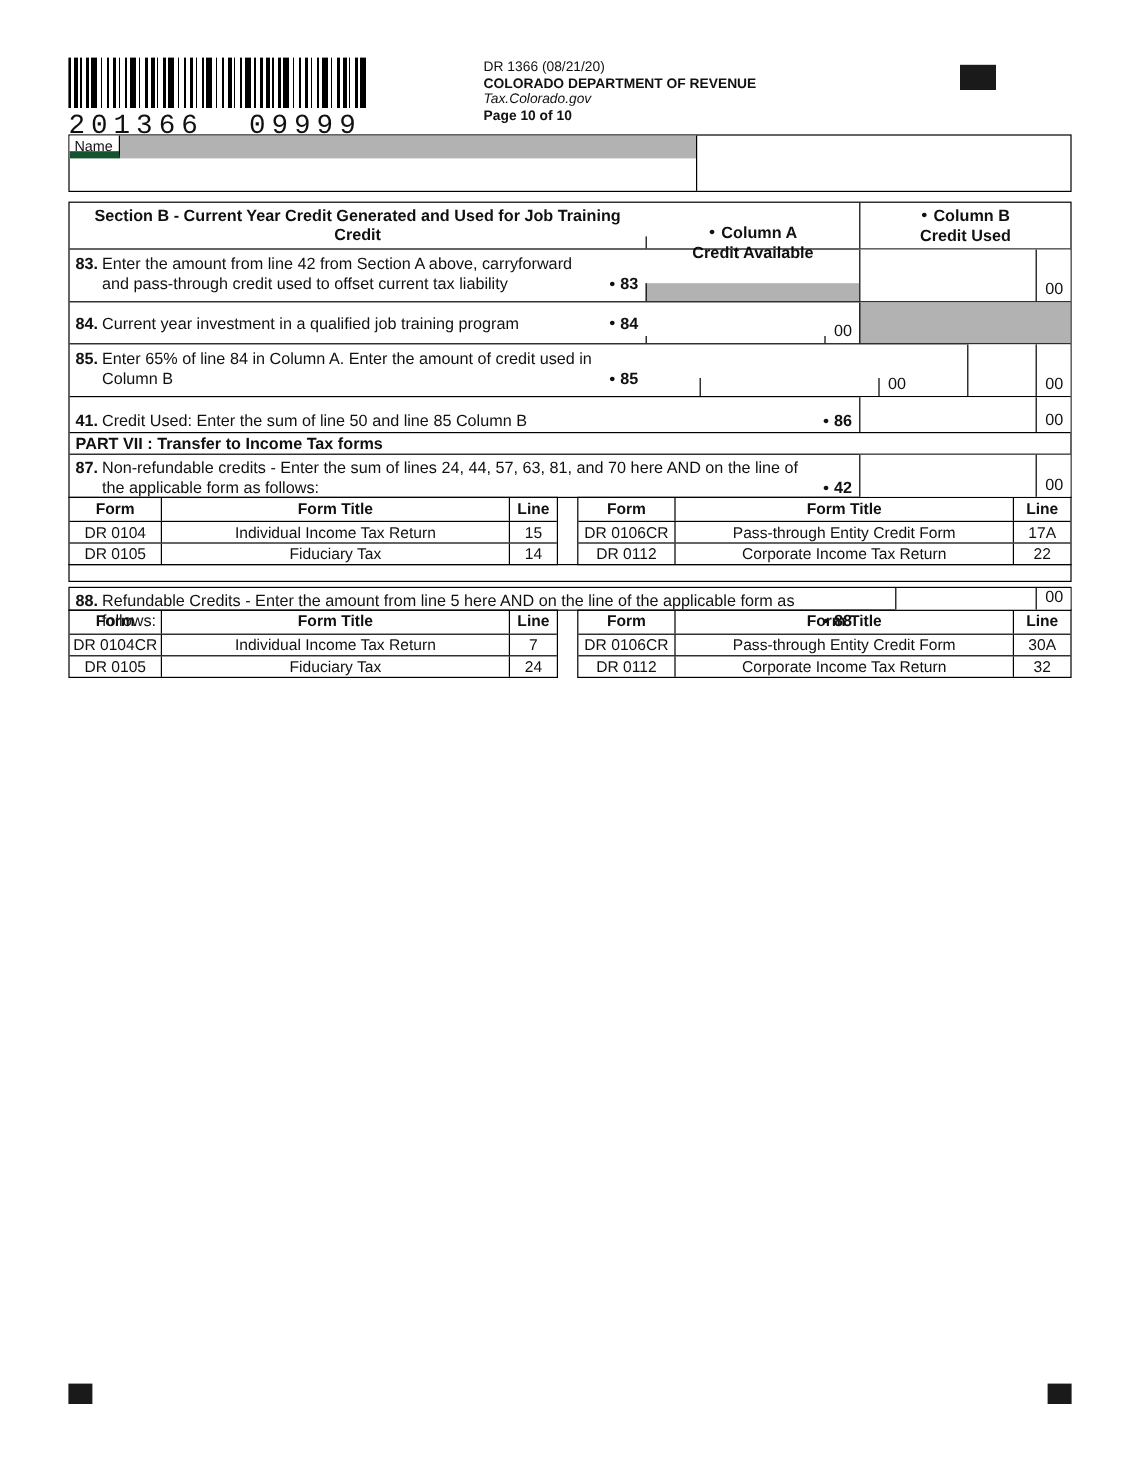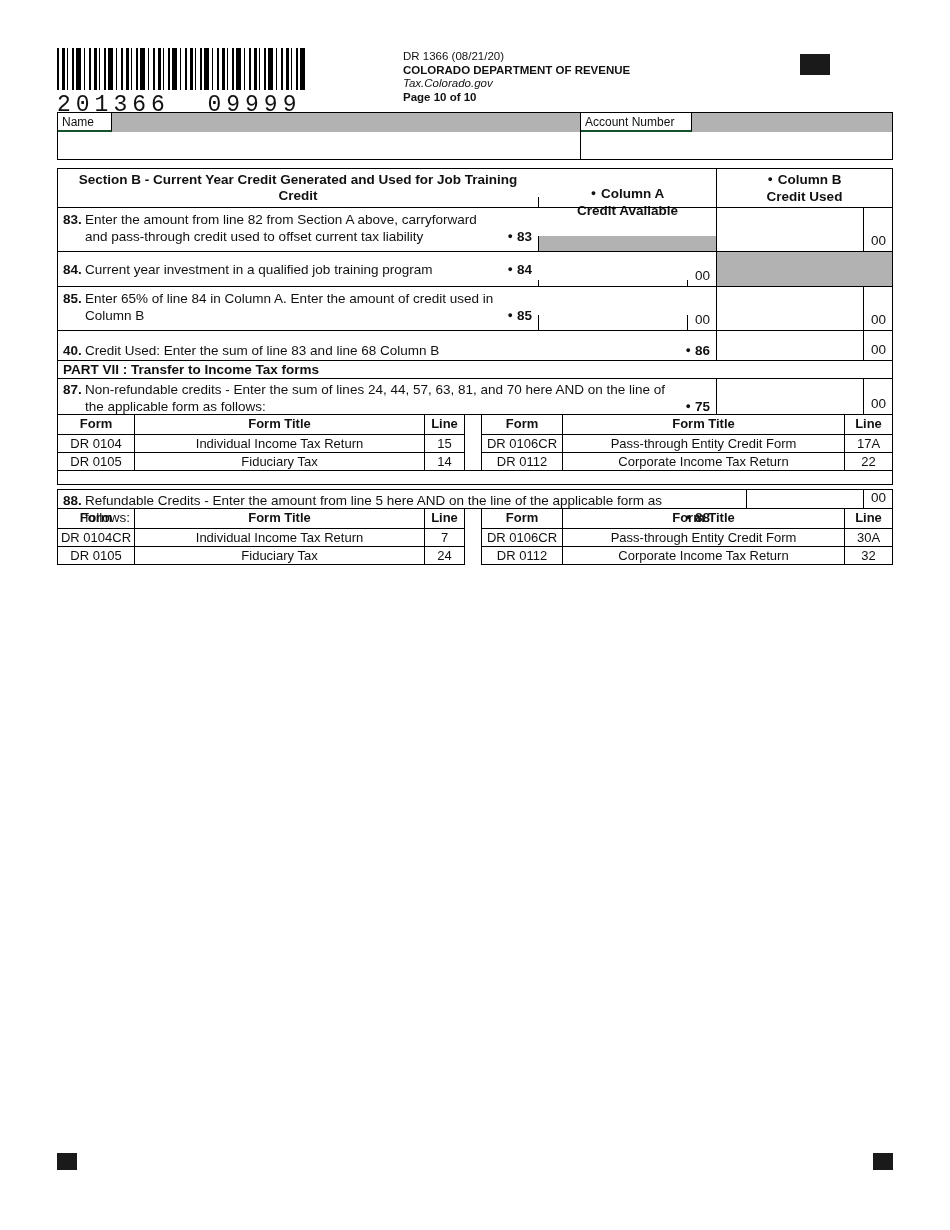--- a/index.html
+++ b/index.html
@@ -27,35 +27,35 @@
   .corner-square { position:absolute; background:#1a1a1a; }
   .sq-top { left:743px; top:54px; width:30px; height:21px; }
   .sq-bottom-left { left:0; top:1153px; width:20px; height:17px; }
   .sq-bottom-right { left:816px; top:1153px; width:20px; height:17px; }
 
   
   .id-block { position:absolute; left:0; top:112px; width:836px; height:48px; border:1px solid #000; display:flex; }
   .id-left { width:523px; border-right:1px solid #000; }
   .id-right { flex:1; }
   .id-label-row { display:flex; height:19px; }
-  .id-label { background:#fff; border-right:1px solid #000; border-bottom:2px solid #14532d; padding:2px 17px 0 4px; font-size:12px; white-space:nowrap; }
+  .id-label { background:#fff; border-right:1px solid #000; border-bottom:6px solid #14532d; padding:2px 5px 0 4px; font-size:12px; white-space:nowrap; }
   .id-fill { flex:1; background:var(--shaded,#b2b2b2); }
 
   
   .main { position:absolute; left:0; top:168px; width:836px; }
   .sec-table { width:836px; border:1px solid #000; }
   .row { display:flex; position:relative; }
   .row + .row { border-top:1px solid #000; }
   .cell { position:relative; font-size:13.5px; line-height:17px; }
   .cell.desc { width:480px; }
   .cell.desc-span { width:658px; }
   .cell.cola { width:178px; border-left:1px solid #000;margin-top:28px; }
   .cell.colb { flex:1; border-left:1px solid #000; }
   .h-hdr { height:38px; } .h83 { height:44px; } .h84 { height:35px; }
-  .h85 { height:44px; } .h86 { height:30px; } .hp7 { height:18px; }
+  .h85 { height:44px;gap:45px; } .h86 { height:30px; } .hp7 { height:18px; }
   .h87 { height:36px; } .h88 { height:20px;gap:30px; }
 
   .hdrcell { display:flex; flex-direction:column; justify-content:center; align-items:center; font-weight:bold; text-align:center; }
   .hdrcell .tl { line-height:16px; }
 
   .lnum { position:absolute; left:5px; top:3px; font-weight:bold; }
   .lnum.vcen { top:9px; } .lnum.vbot { top:11px; } .lnum.vtop2 { top:2px; }
   .ltext { padding:3px 38px 0 27px; }
   .ltext.vcen { padding-top:9px; }
   .ltext.vbot { padding-top:11px; }
@@ -112,26 +112,20 @@
 
     <div class="corner-square sq-top"></div>
 
     <div class="id-block">
       <div class="id-left">
         <div class="id-label-row">
           <span class="id-label">Name</span>
           <span class="id-fill"></span>
         </div>
       </div>
-      <div class="id-right">
-        <div class="id-label-row">
-          <span class="id-label">Account Number</span>
-          <span class="id-fill"></span>
-        </div>
-      </div>
     </div>
 
     <div class="main">
       <div class="sec-table">
 
         <div class="row h-hdr">
           <div class="cell desc hdrcell">
             <div class="tl">Section B - Current Year Credit Generated and Used for Job Training</div>
             <div class="tl">Credit</div>
           </div>
@@ -141,21 +135,21 @@
           </div>
           <div class="cell colb hdrcell">
             <div class="tl"><span class="colhead-dot">●</span><span>Column B</span></div>
             <div class="tl">Credit Used</div>
           </div>
         </div>
 
         <div class="row h83">
           <div class="cell desc">
             <span class="lnum">83.</span>
-            <div class="ltext">Enter the amount from line 82 from Section A above, carryforward and pass-through credit used to offset current tax liability</div>
+            <div class="ltext">Enter the amount from line 42 from Section A above, carryforward and pass-through credit used to offset current tax liability</div>
             <span class="bullet b-l2"><span class="dot">●</span><span>83</span></span>
           </div>
           <div class="cell cola shaded"></div>
           <div class="cell colb amount">
             <span class="cents-line"></span>
             <span class="cents">00</span>
           </div>
         </div>
 
         <div class="row h84">
@@ -182,39 +176,39 @@
             <span class="cents">00</span>
           </div>
           <div class="cell colb amount">
             <span class="cents-line"></span>
             <span class="cents">00</span>
           </div>
         </div>
 
         <div class="row h86">
           <div class="cell desc-span">
-            <span class="lnum vbot">40.</span>
-            <div class="ltext vbot">Credit Used: Enter the sum of line 83 and line 68 Column B</div>
+            <span class="lnum vbot">41.</span>
+            <div class="ltext vbot">Credit Used: Enter the sum of line 50 and line 85 Column B</div>
             <span class="bullet b-86"><span class="dot">●</span><span>86</span></span>
           </div>
           <div class="cell colb amount">
             <span class="cents-line"></span>
             <span class="cents">00</span>
           </div>
         </div>
 
         <div class="row hp7">
           <div class="part7">PART VII : Transfer to Income Tax forms</div>
         </div>
 
         <div class="row h87">
           <div class="cell desc-span">
             <span class="lnum vtop2">87.</span>
             <div class="ltext vtop2">Non-refundable credits - Enter the sum of lines 24, 44, 57, 63, 81, and 70 here AND on the line of the applicable form as follows:</div>
-            <span class="bullet b-l2b"><span class="dot">●</span><span>75</span></span>
+            <span class="bullet b-l2b"><span class="dot">●</span><span>42</span></span>
           </div>
           <div class="cell colb amount">
             <span class="cents-line"></span>
             <span class="cents">00</span>
           </div>
         </div>
       </div>
 
       <div class="ftables">
         <div class="ftable left">

